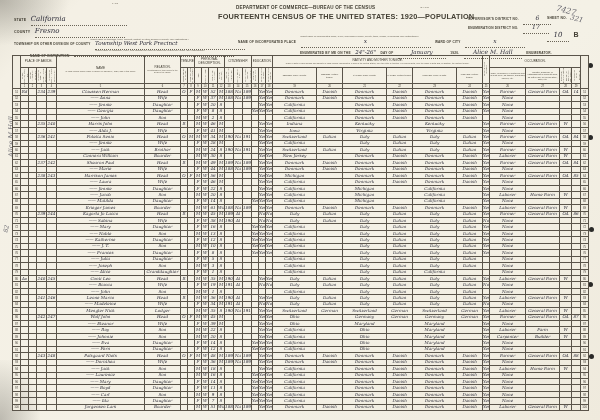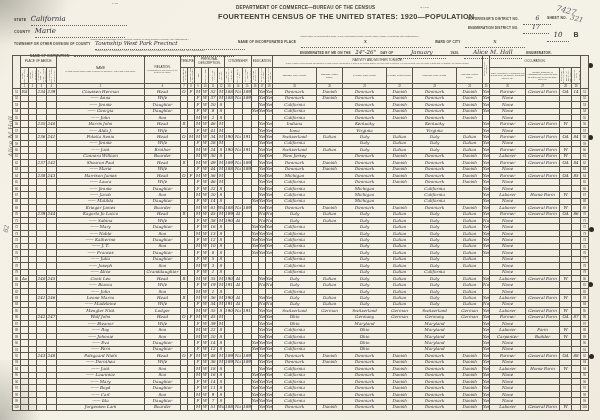--- a/index.html
+++ b/index.html
@@ -51,21 +51,21 @@
   <div class="abs lbl" style="left:236px;top:5px;font-size:4.6px;">DEPARTMENT OF COMMERCE—BUREAU OF THE CENSUS</div>
   <div class="abs tiny" style="left:420px;top:6px;">(14-490)</div>
   <div class="abs lbl" style="left:218px;top:12px;font-size:7.3px;">FOURTEENTH CENSUS OF THE UNITED STATES: 1920—POPULATION</div>
 
   <div class="abs" style="left:14px;top:7px;">
     <span class="lbl">STATE</span>
     <span class="dot-line" style="width:96px;"><span class="hwrit" style="font-size:7px;">California</span></span>
   </div>
   <div class="abs" style="left:14px;top:19px;">
     <span class="lbl">COUNTY</span>
-    <span class="dot-line" style="width:90px;"><span class="hwrit" style="font-size:7px;">Marie</span></span>
+    <span class="dot-line" style="width:90px;"><span class="hwrit" style="font-size:7px;">Fresno</span></span>
   </div>
   <div class="abs" style="left:14px;top:31px;">
     <span class="lbl" style="font-size:3.2px;">TOWNSHIP OR OTHER DIVISION OF COUNTY</span>
     <span class="dot-line" style="width:150px;"><span class="hwrit" style="font-size:5.6px;">Township West Park Precinct</span></span>
   </div>
   <div class="abs tiny" style="left:90px;top:38px;">(Insert name of township, town, precinct, district, or other division of county. See instructions.)</div>
   <div class="abs" style="left:30px;top:43px;">
     <span class="lbl" style="font-size:3.2px;">NAME OF INSTITUTION</span>
     <span class="dot-line" style="width:160px;height:4px;"></span>
   </div>

